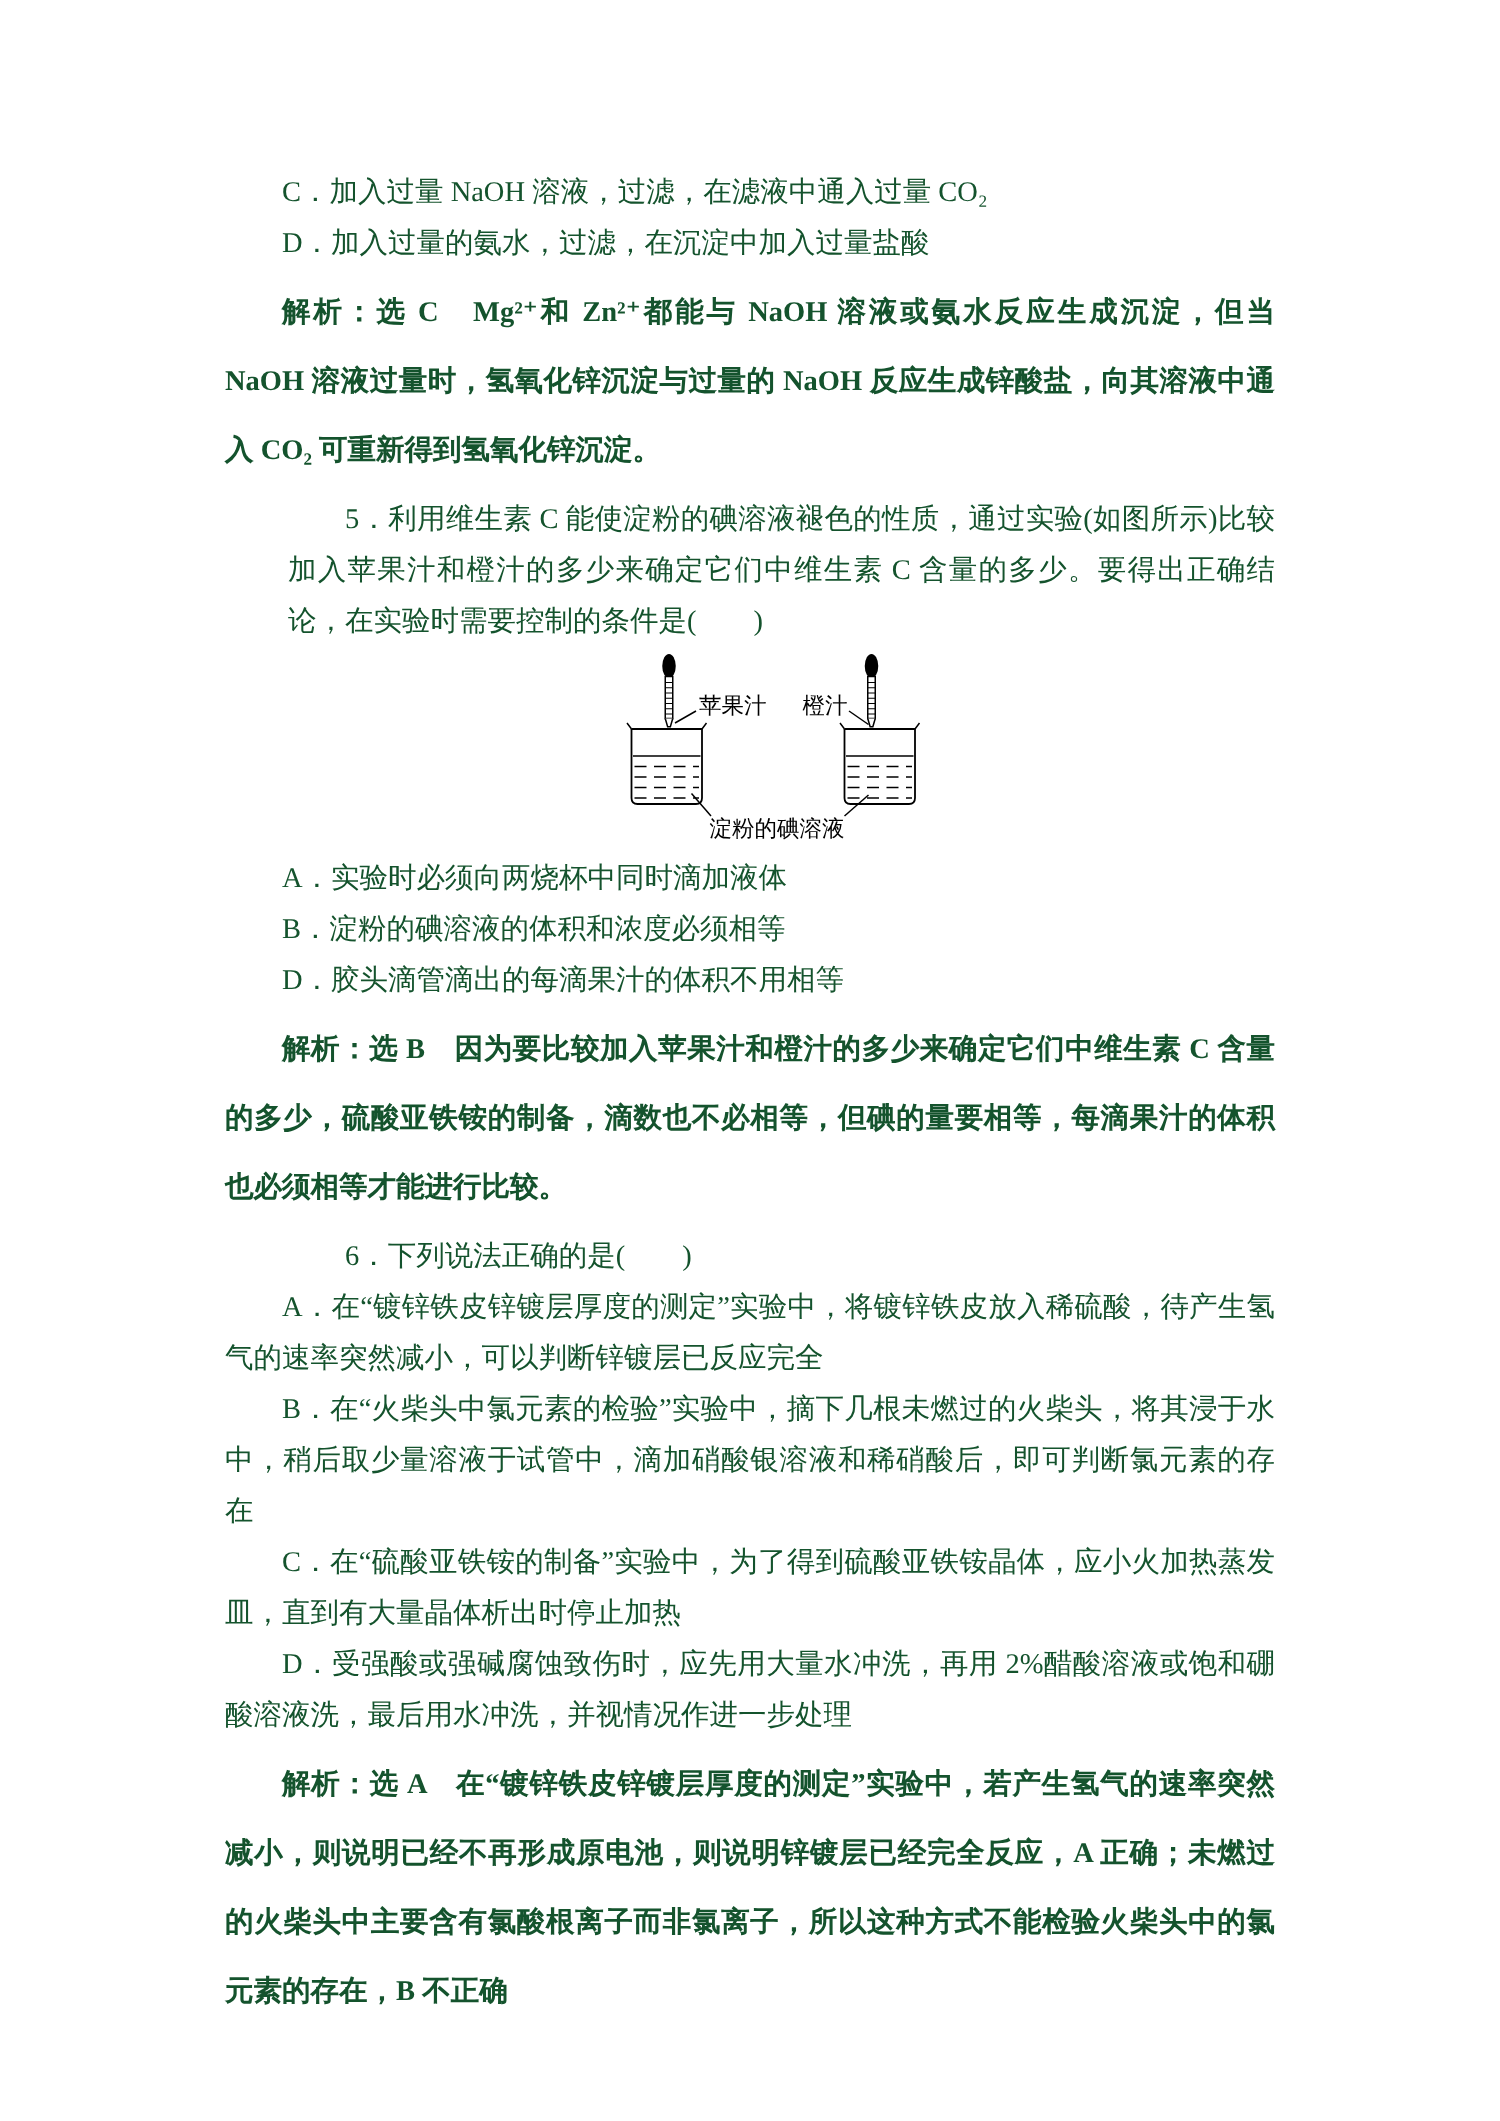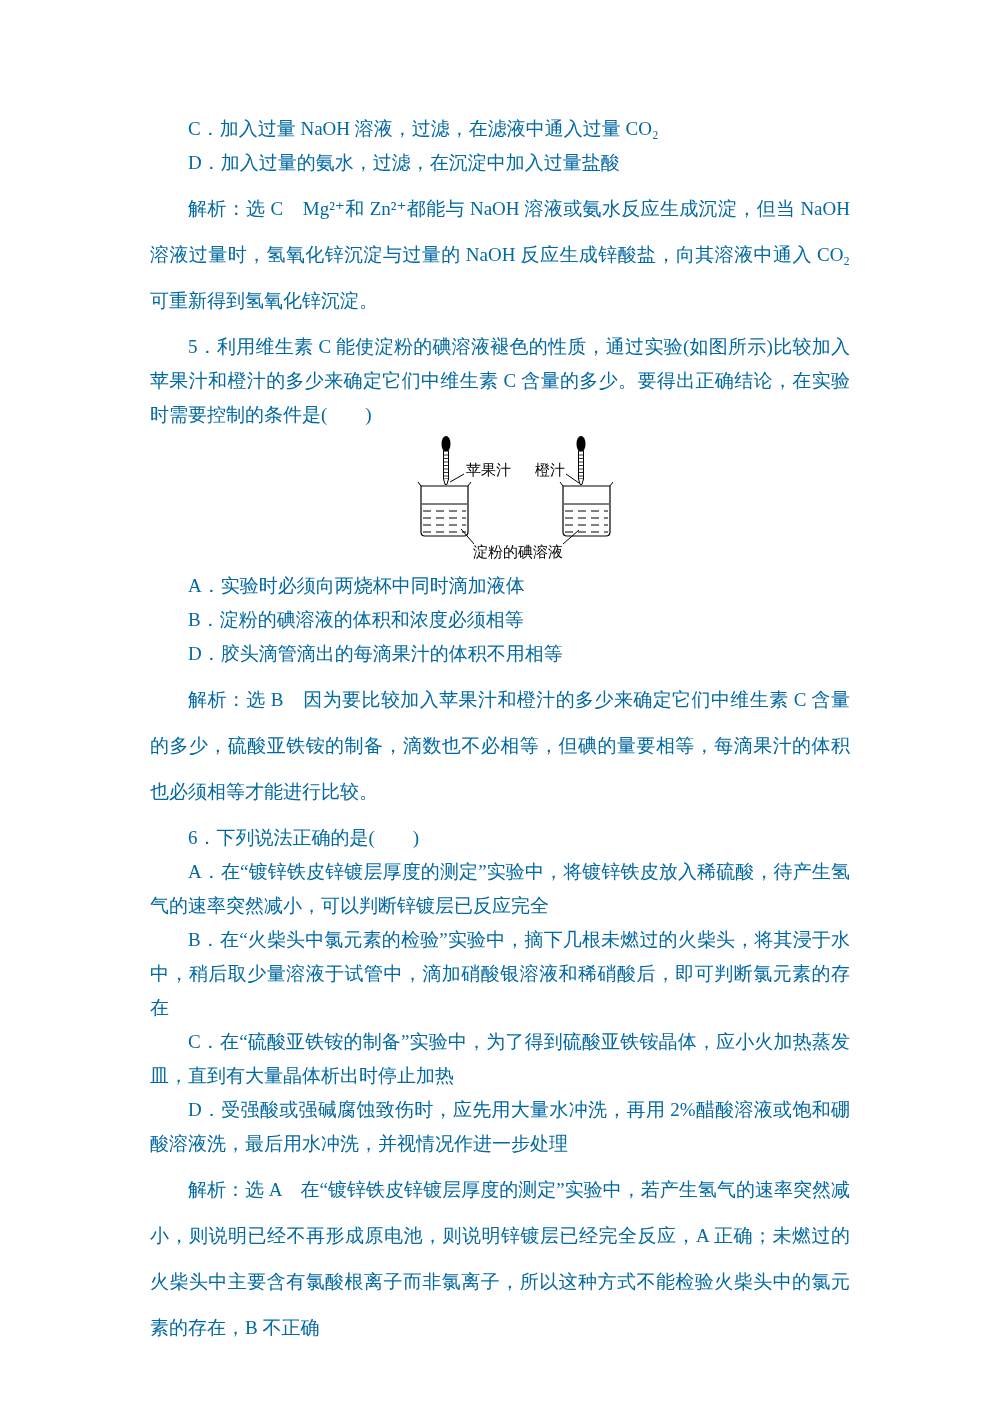--- a/index.html
+++ b/index.html
@@ -2,31 +2,31 @@
 <html lang="zh"><head>
 <meta charset="utf-8">
 <style>
   * { box-sizing: border-box; }
   html, body { margin: 0; padding: 0; background: #ffffff; }
   .page {
     position: relative;
     width: 1000px;
     height: 1414px;
     background: #ffffff;
-    color: #0369a1;
+    color: #14532d;
     padding: 112px 150px 0 150px;
     font-family: "Liberation Serif", "DejaVu Serif", serif;
     font-size: 19px;
     overflow: hidden;
   }
   p { margin: 0; text-align: justify; text-indent: 2em; }
   .opt   { line-height: 34px; }
-  .stem  { line-height: 34px; margin-top: 2px; }
+  .stem  { line-height: 34px; margin-top: 2px; margin-left: 42px; }
   .analysis {
-    font-weight: 400;
+    font-weight: 700;
     line-height: 46px;
     margin: 6px 0;
   }
   .diagram-wrap {
     height: 130px;
     margin: 2px 0 5px 254px;
   }
   .diagram-wrap svg { display: block; }
   svg text {
     font-family: "Liberation Serif", "DejaVu Serif", serif;

